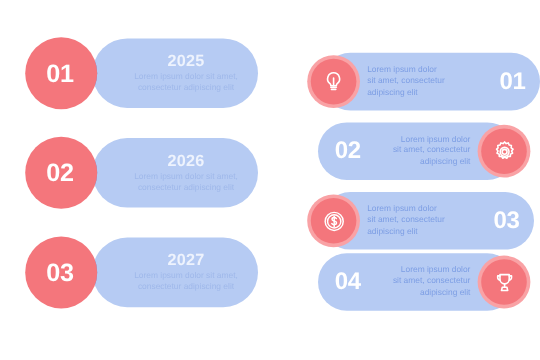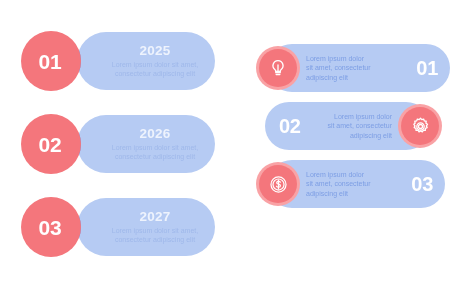--- a/index.html
+++ b/index.html
@@ -302,15 +302,35 @@
           <svg width="21" height="21" viewBox="0 0 24 24" fill="none" stroke="#ffffff" stroke-width="1.4" stroke-linecap="round" stroke-linejoin="round">
             <circle cx="12" cy="12" r="8.6"></circle>
             <circle cx="12" cy="12" r="6.3"></circle>
             <path d="M14.1 9.3c-.5-.7-1.2-1-2.1-1-1.2 0-2.1.6-2.1 1.6 0 2.3 4.3 1.2 4.3 3.5 0 1.1-1 1.7-2.2 1.7-1 0-1.8-.4-2.3-1.1"></path>
             <line x1="12" y1="7" x2="12" y2="17"></line>
           </svg>
         </div>
       </div>
     </div>
 
+    <div class="right-item var-b" style="top:211px; left:25px; width:185px;">
+      <div class="right-pill">
+        <div class="right-num">04</div>
+        <div class="right-desc">Lorem ipsum dolor
+sit amet, consectetur
+adipiscing elit</div>
+      </div>
+      <div class="right-icon-wrap">
+        <div class="icon-ring"></div>
+        <div class="icon-disc">
+          <svg width="21" height="21" viewBox="0 0 24 24" fill="none" stroke="#ffffff" stroke-width="1.5" stroke-linecap="round" stroke-linejoin="round">
+            <path d="M7.6 4.4h8.8v4.4a4.4 4.4 0 0 1-8.8 0V4.4z"></path>
+            <path d="M7.6 5.6H5.4v1.6a2.6 2.6 0 0 0 2.2 2.5"></path>
+            <path d="M16.4 5.6h2.2v1.6a2.6 2.6 0 0 1-2.2 2.5"></path>
+            <line x1="12" y1="13.2" x2="12" y2="16.4"></line>
+            <path d="M9 19.6h6l-.8-3.2H9.8z"></path>
+          </svg>
+        </div>
+      </div>
+    </div>
 
   </div>
 </div>
 
 </body></html>

